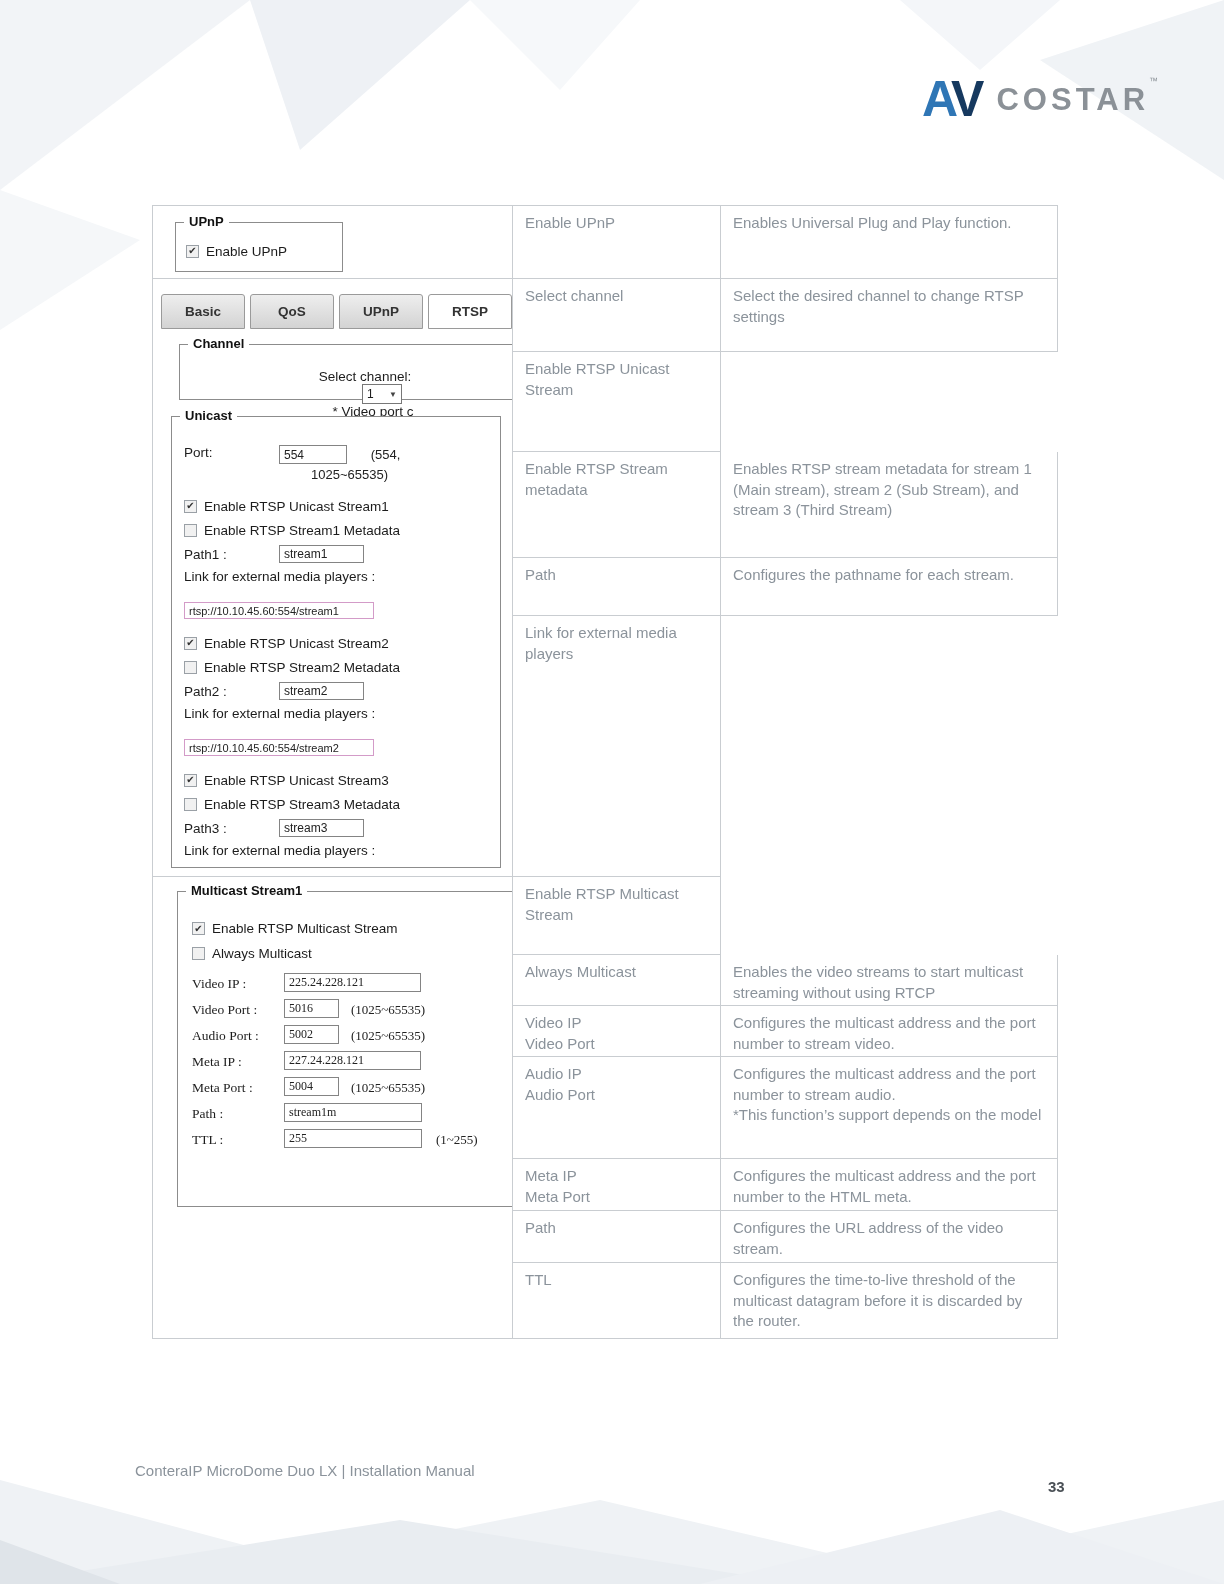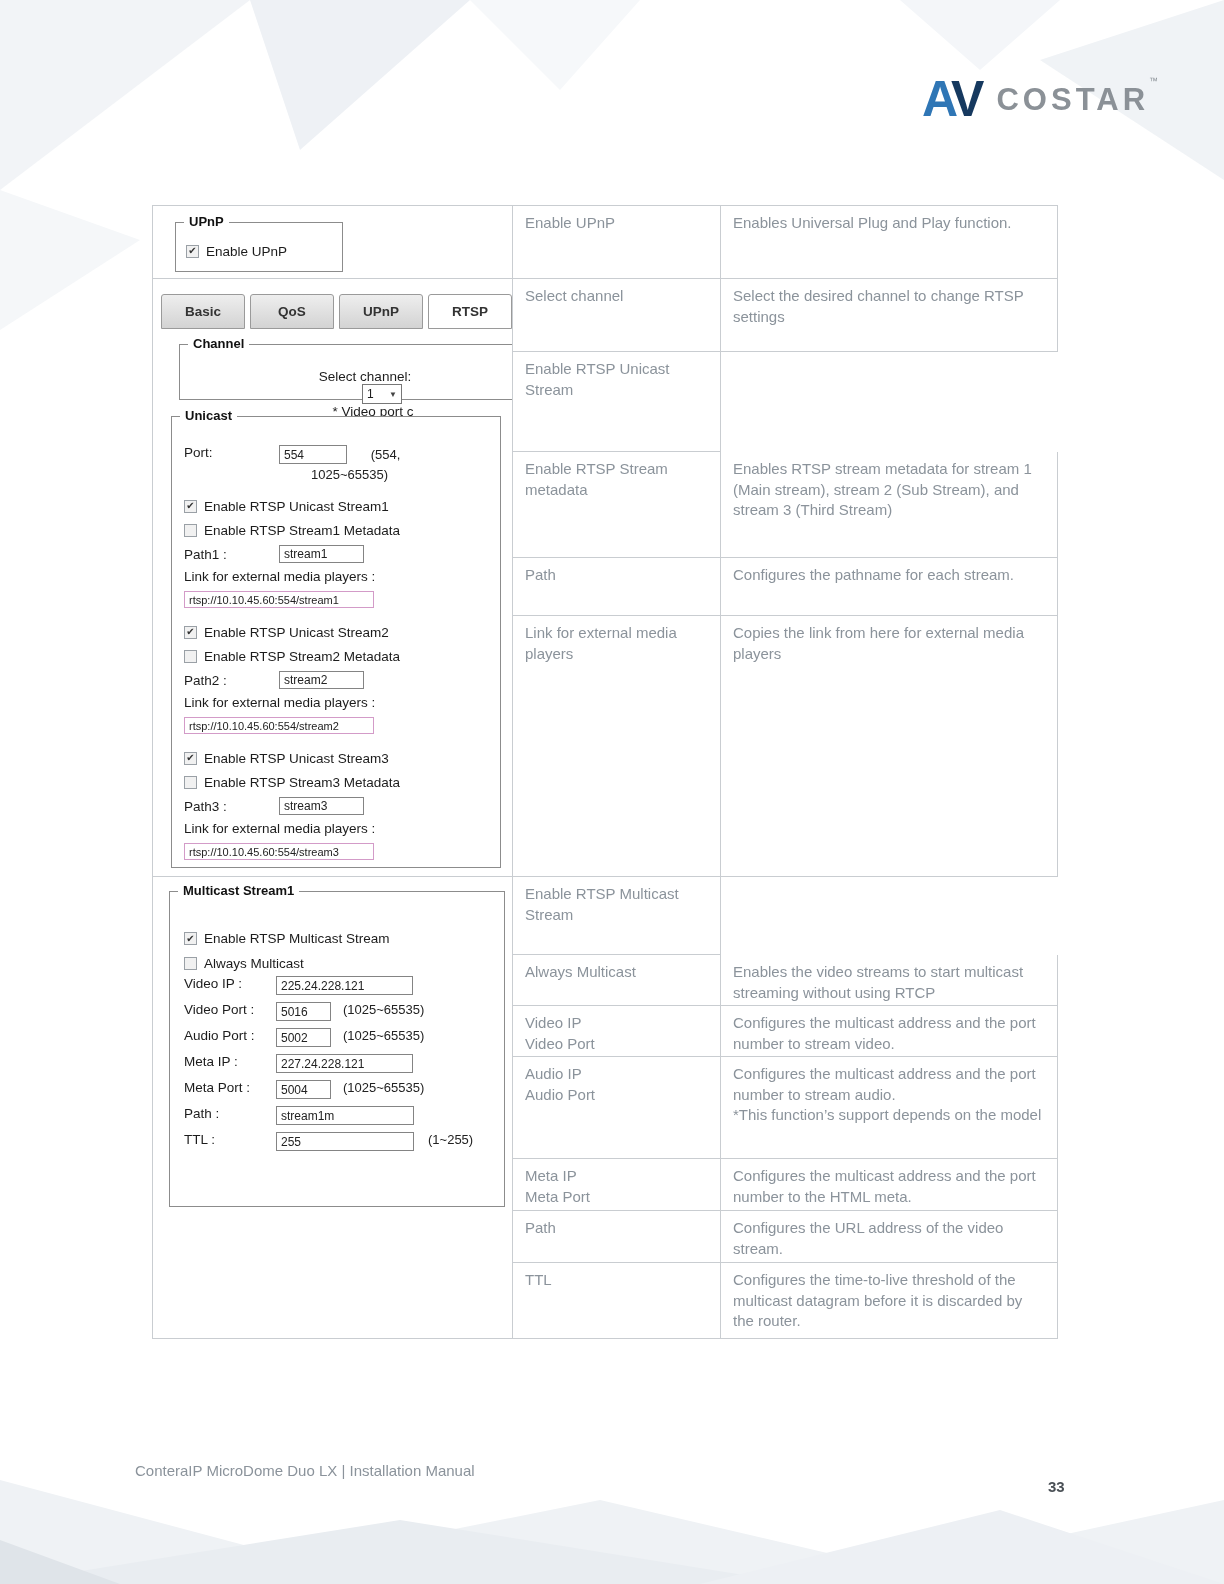--- a/index.html
+++ b/index.html
@@ -75,26 +75,26 @@
 
   
   .unicast-panel { margin:16px 0 0 18px; width:330px; height:452px; padding:28px 0 0 12px; }
   .port-row { display:flex; }
   .port-input { width:68px; }
   .port-line2 { display:block; margin:3px 0 0 32px; }
   .stream-group { margin-top:12px; }
   .path-row { display:flex; align-items:center; height:24px; }
   .path-input { width:85px; height:18px; }
   .link-label { margin-top:3px; height:20px; white-space:nowrap; }
-  .link-input { border-color:#d39bc8; height:17px; font-size:11px; width:190px; margin-top:2px; }
-
-  
-  .multicast-panel { margin:14px 0 0 16px; width:336px; height:316px; padding:34px 0 0 14px; }
+  .link-input { border-color:#d39bc8; height:17px; font-size:11px; width:190px; margin-top:13px; }
+
+  
+  .multicast-panel { margin:14px 0 0 24px; width:336px; height:316px; padding:24px 0 0 14px; }
   .mc-cb { height:25px; }
-  .mrow { display:flex; align-items:flex-start; height:26px; white-space:nowrap; }
+  .mrow { display:flex; align-items:flex-end; height:26px; white-space:nowrap;font-family:Liberation Serif, serif; }
   .mlabel { width:92px; flex:none; }
   .ip-input { width:137px; }
   .pt-input { width:55px; }
   .long-input { width:138px; }
   .mrow .range { margin-left:12px; }
   .mrow .range-ttl { margin-left:14px; }
 
   
   .footer-title { position:absolute; left:135px; top:1462px; font-size:15px; color:#8b939b; }
   .page-number { position:absolute; left:1048px; top:1462px; font-size:15px; font-weight:700; color:#4a5056;margin-top:16px; }
@@ -305,21 +305,20 @@
 
     <div class="cell term" style="grid-column:2;grid-row:3">Enable RTSP Unicast Stream</div>
 
     <div class="cell term" style="grid-column:2;grid-row:4">Enable RTSP Stream metadata</div>
     <div class="cell desc" style="grid-column:3;grid-row:4">Enables RTSP stream metadata for stream 1 (Main stream), stream 2 (Sub Stream), and stream 3 (Third Stream)</div>
 
     <div class="cell term" style="grid-column:2;grid-row:5">Path</div>
     <div class="cell desc" style="grid-column:3;grid-row:5">Configures the pathname for each stream.</div>
 
     <div class="cell term" style="grid-column:2;grid-row:6">Link for external media players</div>
-    <div class="cell desc" style="grid-column:3;grid-row:6">Copies the link from here for external media players</div>
 
     <div class="cell term" style="grid-column:2;grid-row:7">Enable RTSP Multicast Stream</div>
 
     <div class="cell term" style="grid-column:2;grid-row:8">Always Multicast</div>
     <div class="cell desc" style="grid-column:3;grid-row:8">Enables the video streams to start multicast streaming without using RTCP</div>
 
     <div class="cell term" style="grid-column:2;grid-row:9">Video IP
 Video Port</div>
     <div class="cell desc" style="grid-column:3;grid-row:9">Configures the multicast address and the port number to stream video.</div>
 

